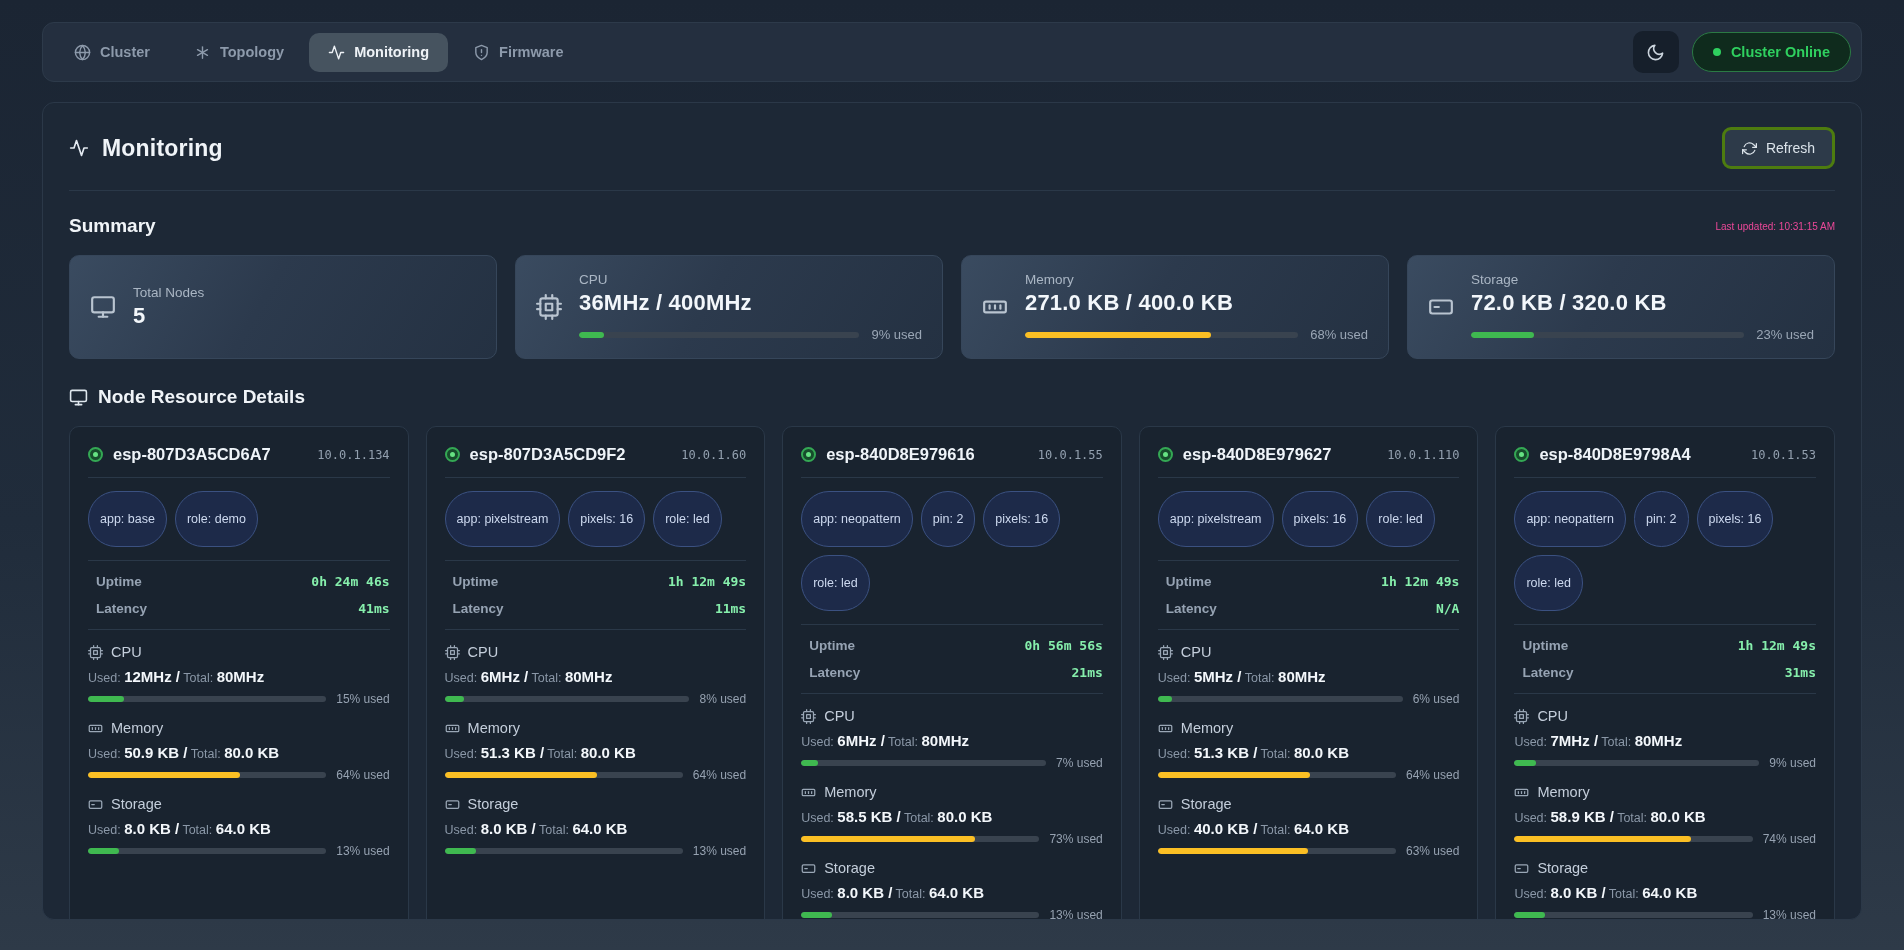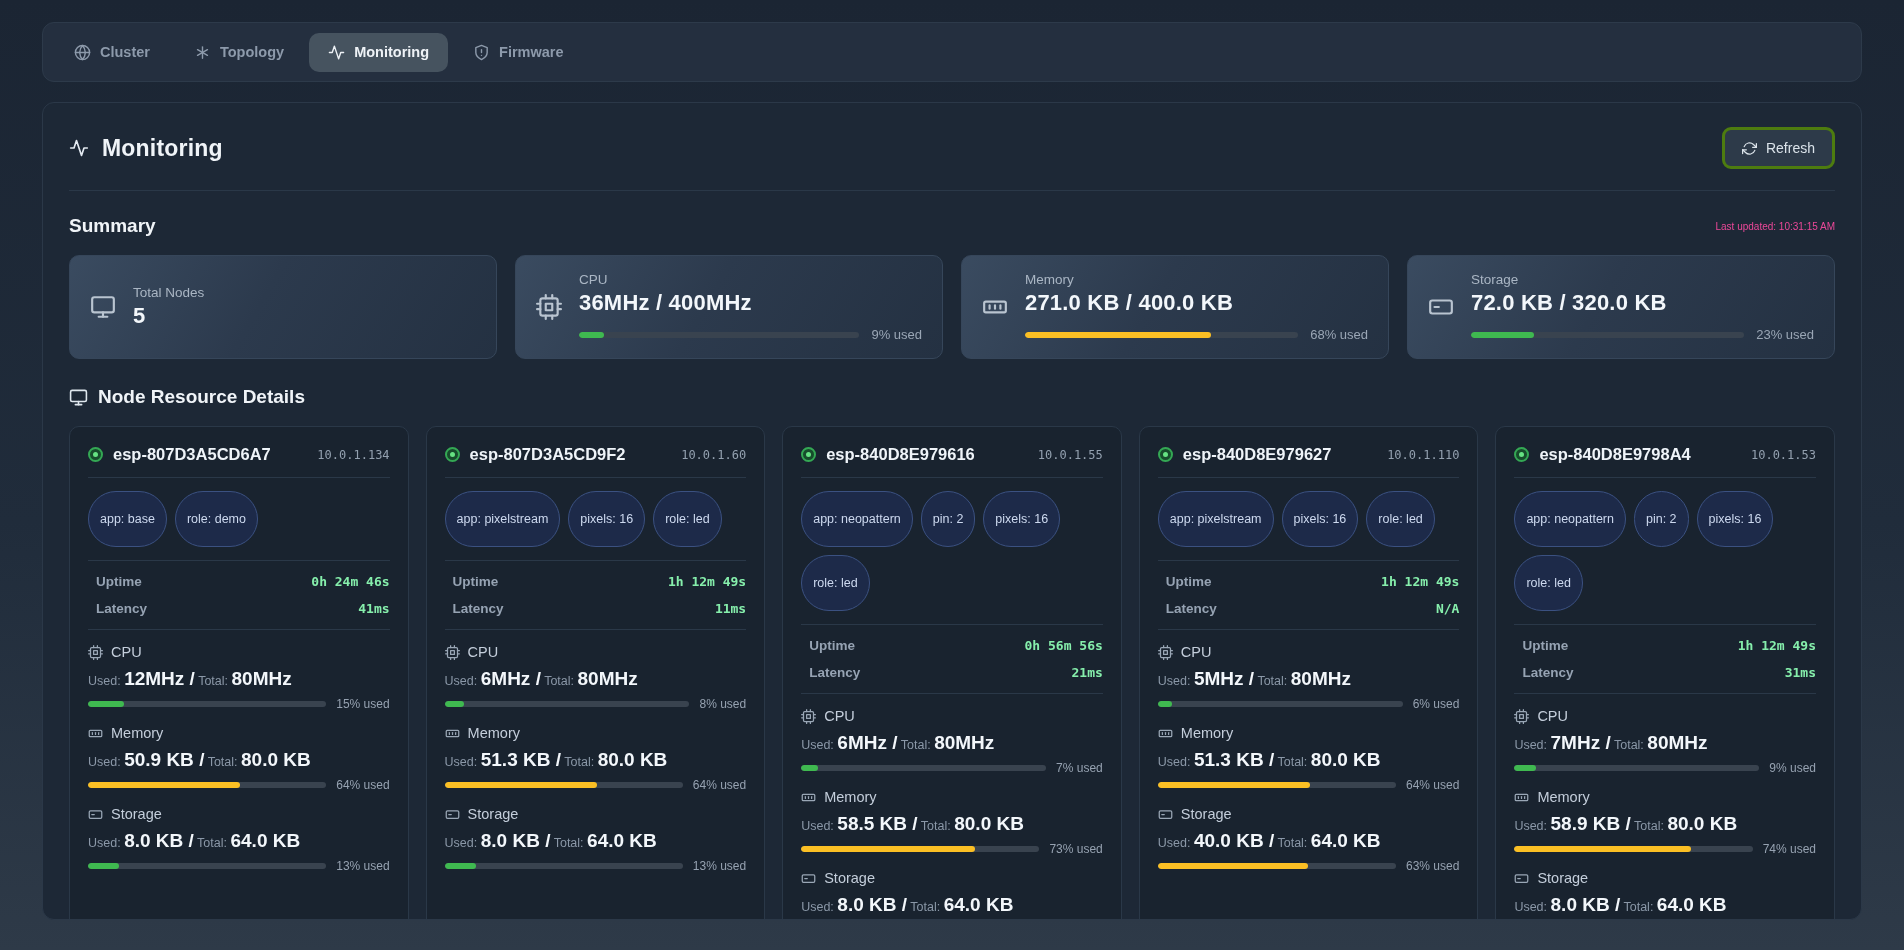--- a/index.html
+++ b/index.html
@@ -94,21 +94,21 @@
     padding:20px 11px; border-radius:999px; background:#1d2a49; border:1px solid #3b5181;
     color:#cdd9ef; font-size:12.5px; white-space:nowrap;
   }
   .n-stat { display:flex; align-items:center; justify-content:space-between; margin:12px 0; }
   .n-stat-l { display:flex; align-items:center; gap:8px; color:#96a3b3; font-weight:700; font-size:13.5px; }
   .n-stat-v { font-family:"DejaVu Sans Mono",monospace; font-size:13px; font-weight:700; color:#86efac; }
   .n-res { margin-top:14px; }
   .n-res-h { display:flex; align-items:center; gap:8px; color:#c4cedb; font-size:14.5px; }
   .n-res-h svg { width:15px; height:15px; color:#9aa7b6; }
   .n-usage { margin:8px 0 7px; font-size:12.5px; color:#8b98a8; }
-  .n-usage b { font-size:19px; color:#f3f7fb; font-weight:700; }
+  .n-usage b { font-size:15px; color:#f3f7fb; font-weight:700; }
   .n-bar-row { display:flex; align-items:center; gap:10px; }
   .n-pct { font-size:12px; color:#96a2b1; white-space:nowrap; }
 </style>
 </head>
 <body>
 
 <nav class="topnav">
   <div class="tabs" id="nav-tabs">
       <div class="tab">
     <span class="t-icon">
@@ -142,20 +142,33 @@
     <span class="t-icon">
           <svg viewBox="0 0 24 24" fill="none" stroke="currentColor" stroke-width="2" stroke-linecap="round" stroke-linejoin="round">
             <path d="M12 22s8-4 8-10V5l-8-3-8 3v7c0 6 8 10 8 10z"></path>
             <line x1="12" y1="8" x2="12" y2="12"></line>
             <line x1="12" y1="16" x2="12.01" y2="16"></line>
           </svg>
         </span>
     <span class="t-label">Firmware</span>
   </div>
     </div>
+  <div class="nav-right">
+    <button class="icon-btn">
+      <span class="t-icon">
+          <svg viewBox="0 0 24 24" fill="none" stroke="currentColor" stroke-width="2" stroke-linecap="round" stroke-linejoin="round">
+            <path d="M21 12.79A9 9 0 1 1 11.21 3 7 7 0 0 0 21 12.79z"></path>
+          </svg>
+        </span>
+    </button>
+    <div class="status-pill">
+      <span class="dot"></span>
+      <span>Cluster Online</span>
+    </div>
+  </div>
 </nav>
 
 <main class="panel">
   <div class="panel-header">
     <div class="p-title">
       <span class="h-icon">
           <svg viewBox="0 0 24 24" fill="none" stroke="currentColor" stroke-width="2" stroke-linecap="round" stroke-linejoin="round">
             <polyline points="22 12 18 12 15 21 9 3 6 12 2 12"></polyline>
           </svg>
         </span>

